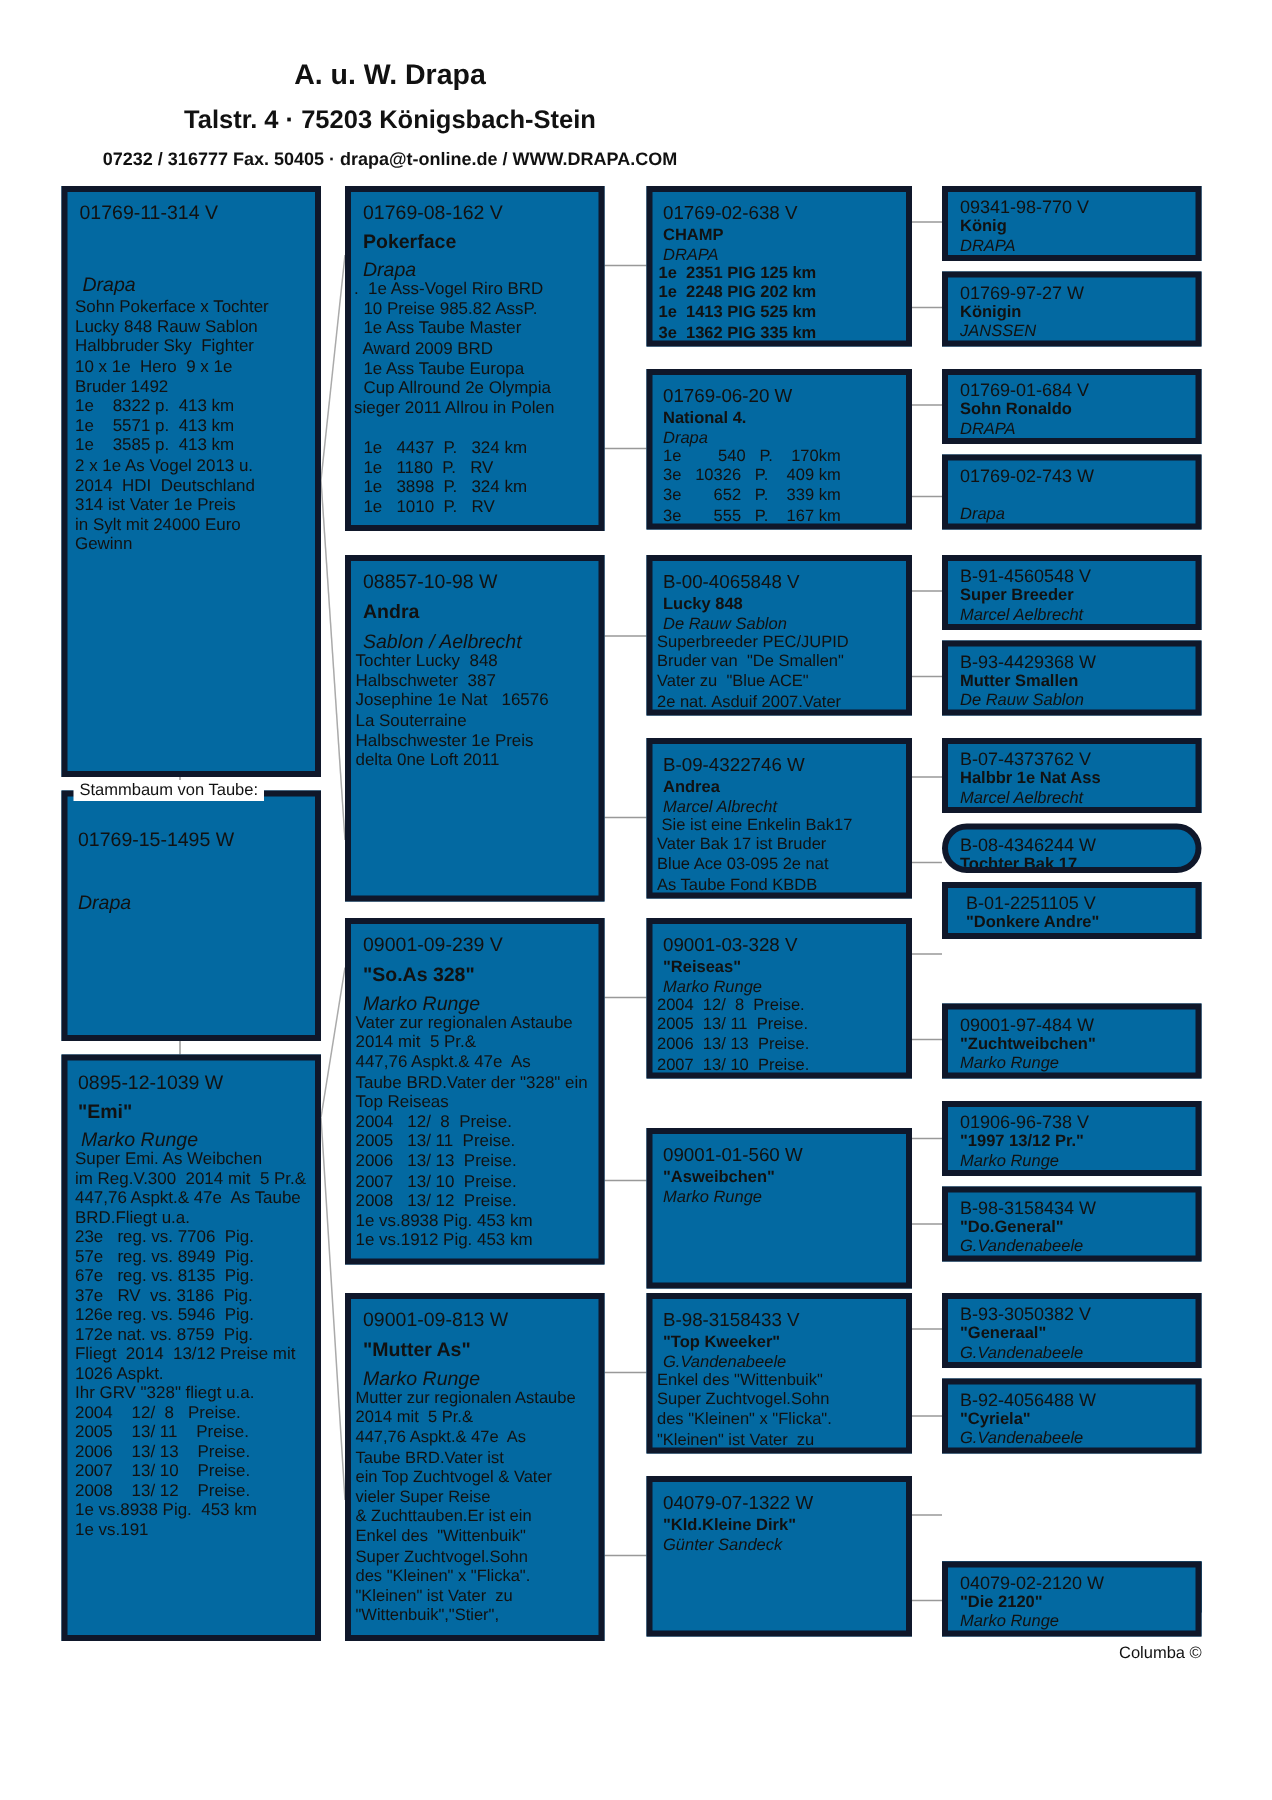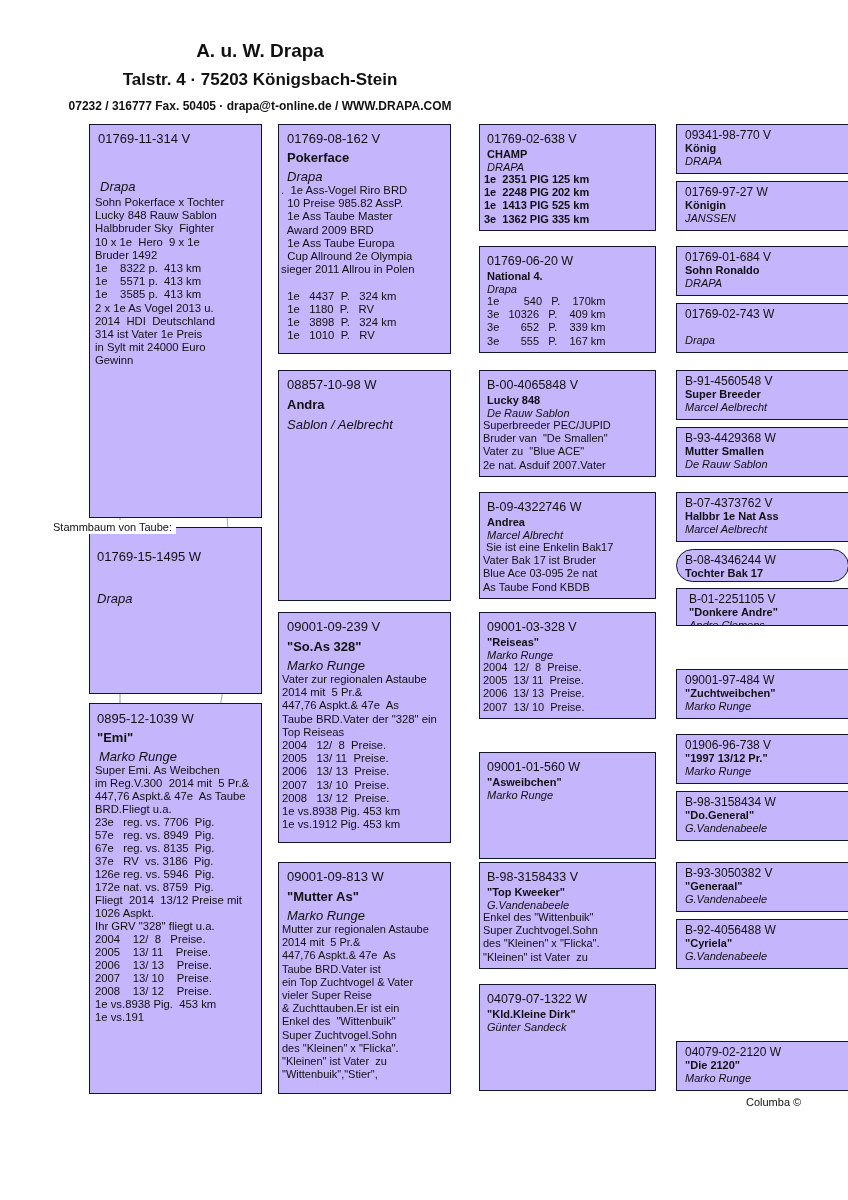--- a/index.html
+++ b/index.html
@@ -2,21 +2,21 @@
 <html><head>
 <meta charset="utf-8">
 <style>
   html, body { margin: 0; padding: 0; background: #ffffff; }
   body { width: 848px; height: 1200px; position: relative; overflow: hidden;
          font-family: "Liberation Sans", sans-serif; color: #111; }
   .hdr { position: absolute; left: 0; width: 500px; text-align: center; font-weight: bold; white-space: nowrap; }
   .hdr1 { top: 40px; font-size: 19px; left: 10px; }
   .hdr2 { top: 70px; font-size: 17px; left: 10px; }
   .hdr3 { top: 99px; font-size: 12px; left: 10px; }
-  .box { position: absolute; border: 1px solid #0f172a; background: #c4b5fd; box-sizing: border-box; overflow: hidden; margin-left: 48px; }
+  .box { position: absolute; border: 4px solid #0f172a; background: #0369a1; box-sizing: border-box; overflow: hidden; }
   .c1 { left: 41px; width: 173px; }
   .c2 { left: 230px; width: 173px; }
   .c3 { left: 431px; width: 177px; }
   .c4 { left: 628px; width: 173px; }
   .ring { font-size: 12.5px; line-height: 14px; white-space: nowrap; }
   .name { font-weight: bold; font-size: 12.5px; line-height: 14px; white-space: nowrap; }
   .breeder { font-style: italic; font-size: 12.5px; line-height: 14px; white-space: nowrap; }
   .notes { font-size: 11px; line-height: 13.2px; white-space: pre; }
   .big .ring { font-size: 13px; }
   .big .name { font-size: 13px; }
@@ -139,20 +139,26 @@
 
   1e   4437  P.   324 km
   1e   1180  P.   RV
   1e   3898  P.   324 km
   1e   1010  P.   RV</div>
 </div>
 <div class="box c2 big" style="top:370px; height:231px; padding:7px 0 0 8px;">
   <div class="ring">08857-10-98 W</div>
   <div class="name" style="margin-top:6px;">Andra</div>
   <div class="breeder" style="margin-top:6px;">Sablon / Aelbrecht</div>
+  <div class="notes" style="margin-left:-5px; font-size:11.3px;">Tochter Lucky  848
+Halbschweter  387
+Josephine 1e Nat   16576
+La Souterraine
+Halbschwester 1e Preis
+delta 0ne Loft 2011</div>
 </div>
 <div class="box c2 big" style="top:612px; height:231px; padding:7px 0 0 8px;">
   <div class="ring">09001-09-239 V</div>
   <div class="name" style="margin-top:6px;">"So.As 328"</div>
   <div class="breeder" style="margin-top:5px;">Marko Runge</div>
   <div class="notes" style="margin-left:-5px; font-size:11.3px;">Vater zur regionalen Astaube
 2014 mit  5 Pr.&amp;
 447,76 Aspkt.&amp; 47e  As
 Taube BRD.Vater der "328" ein
 Top Reiseas

